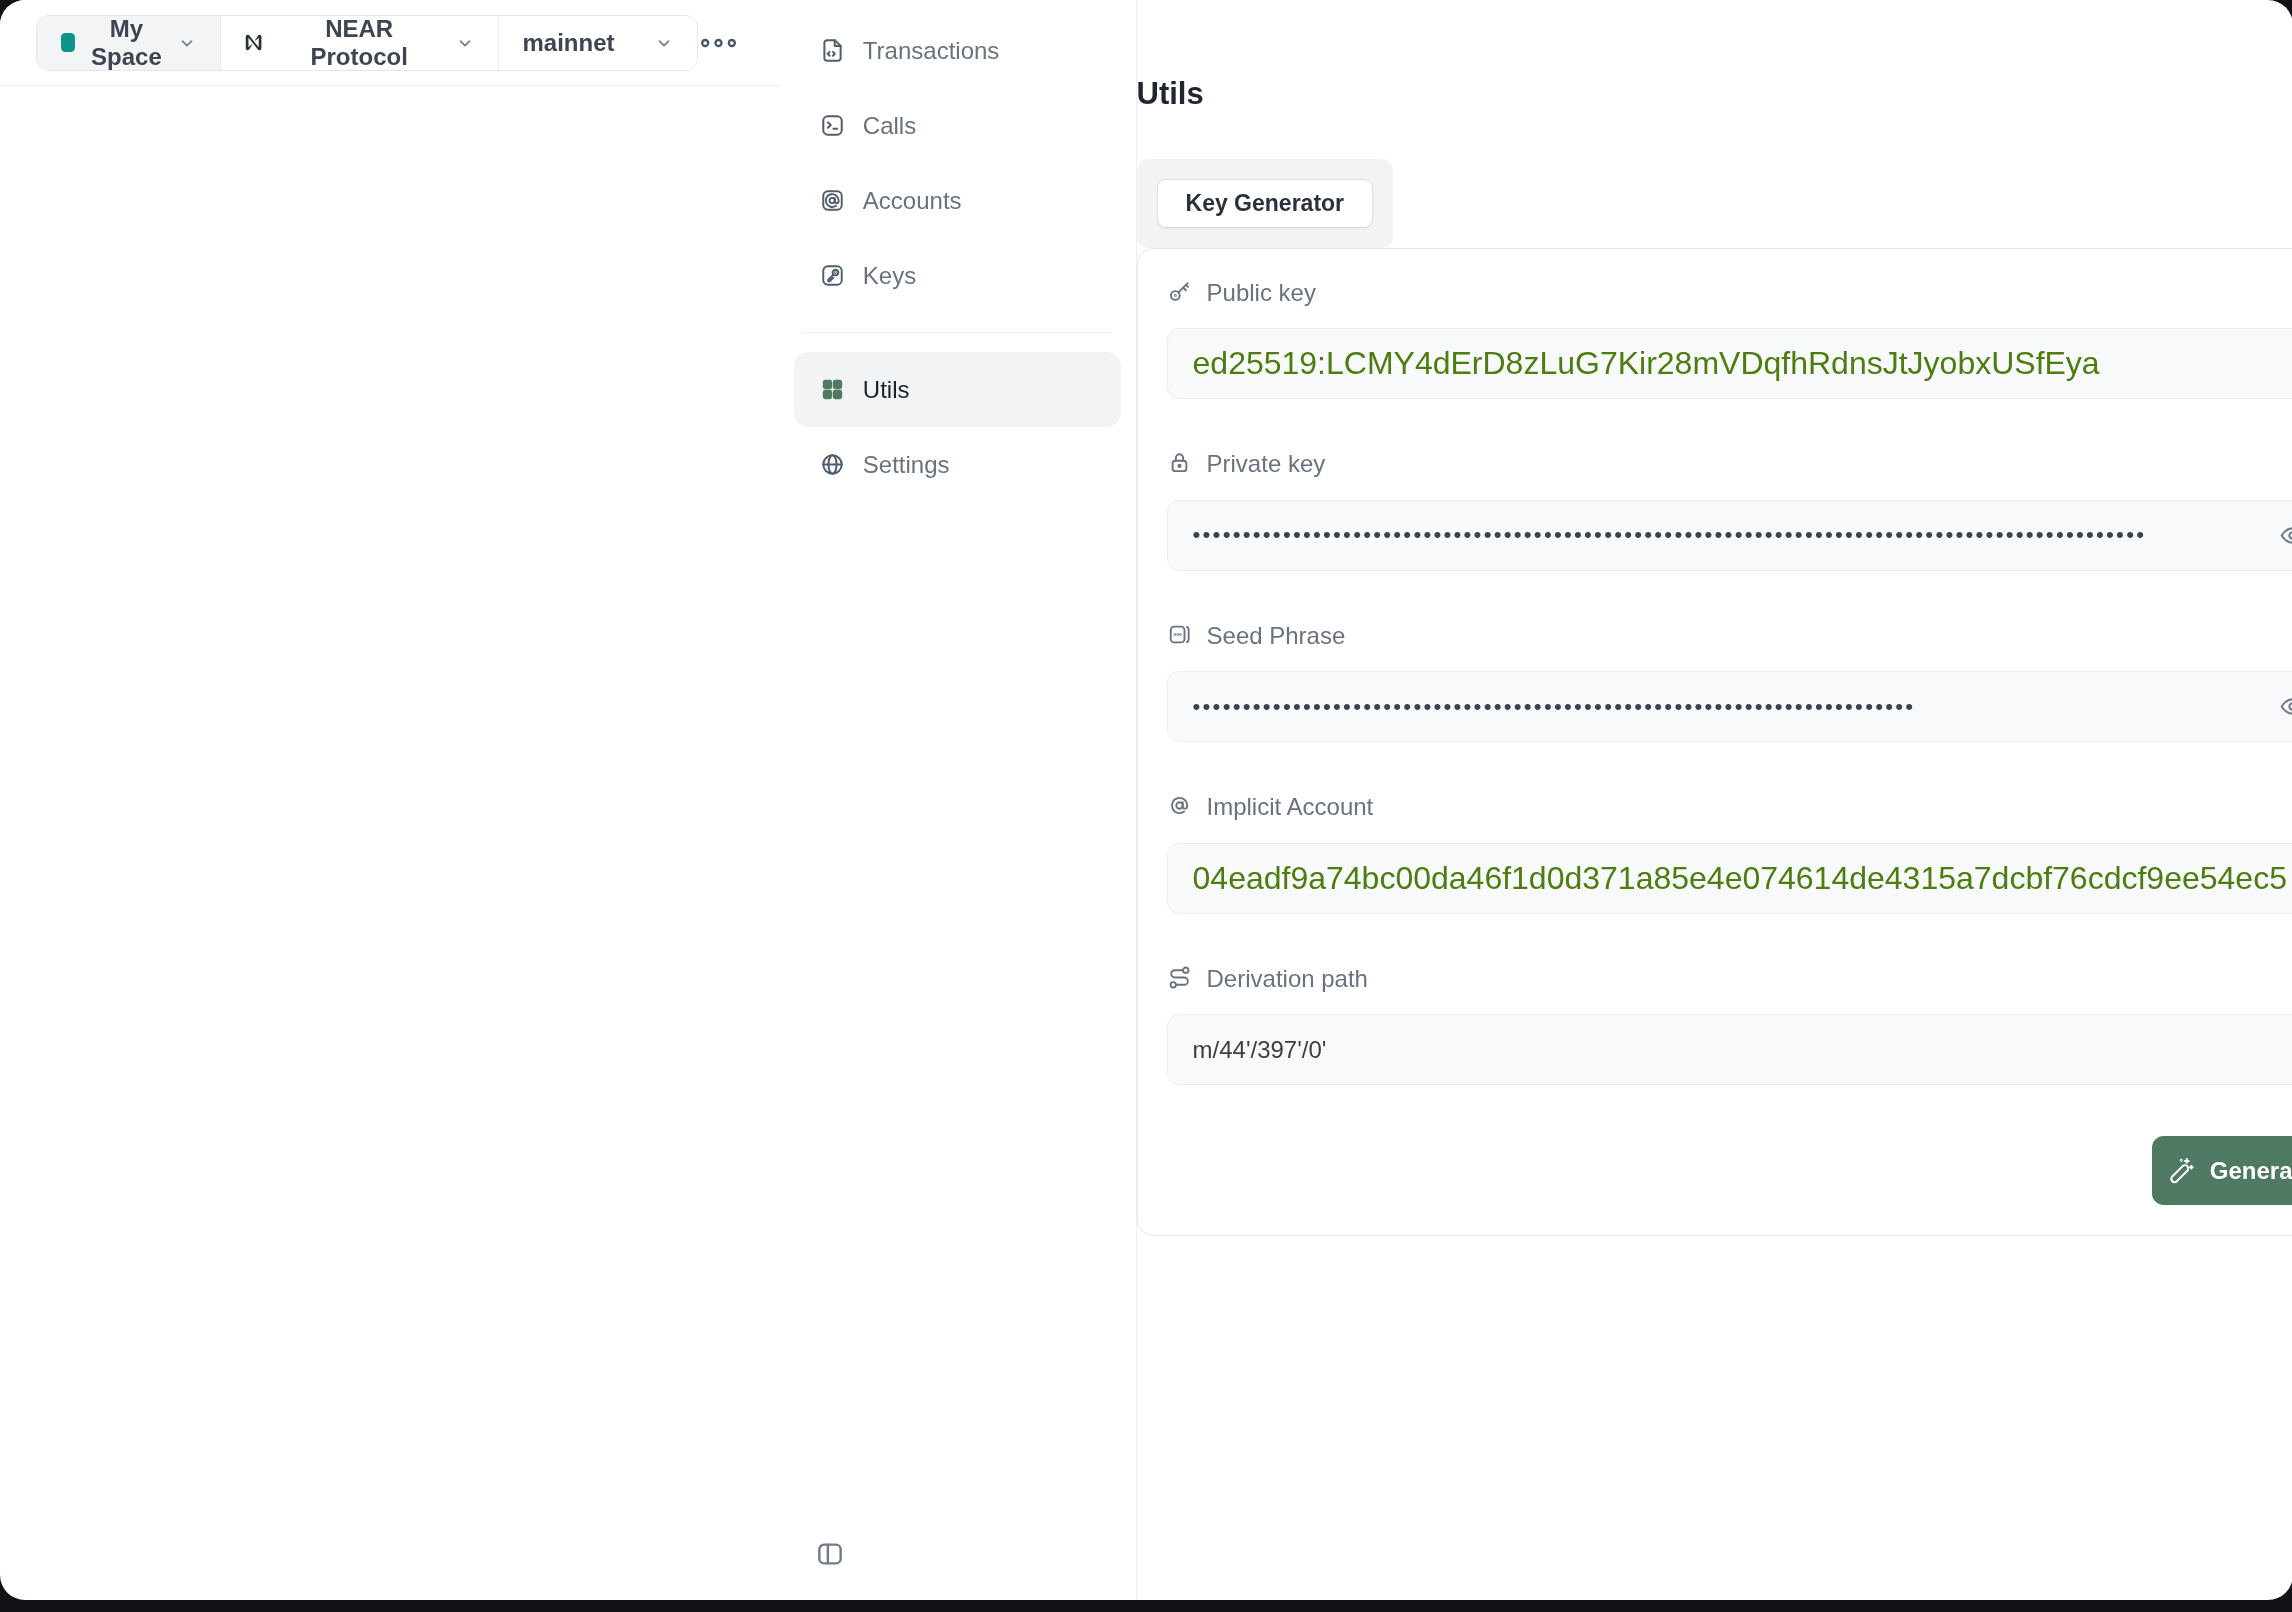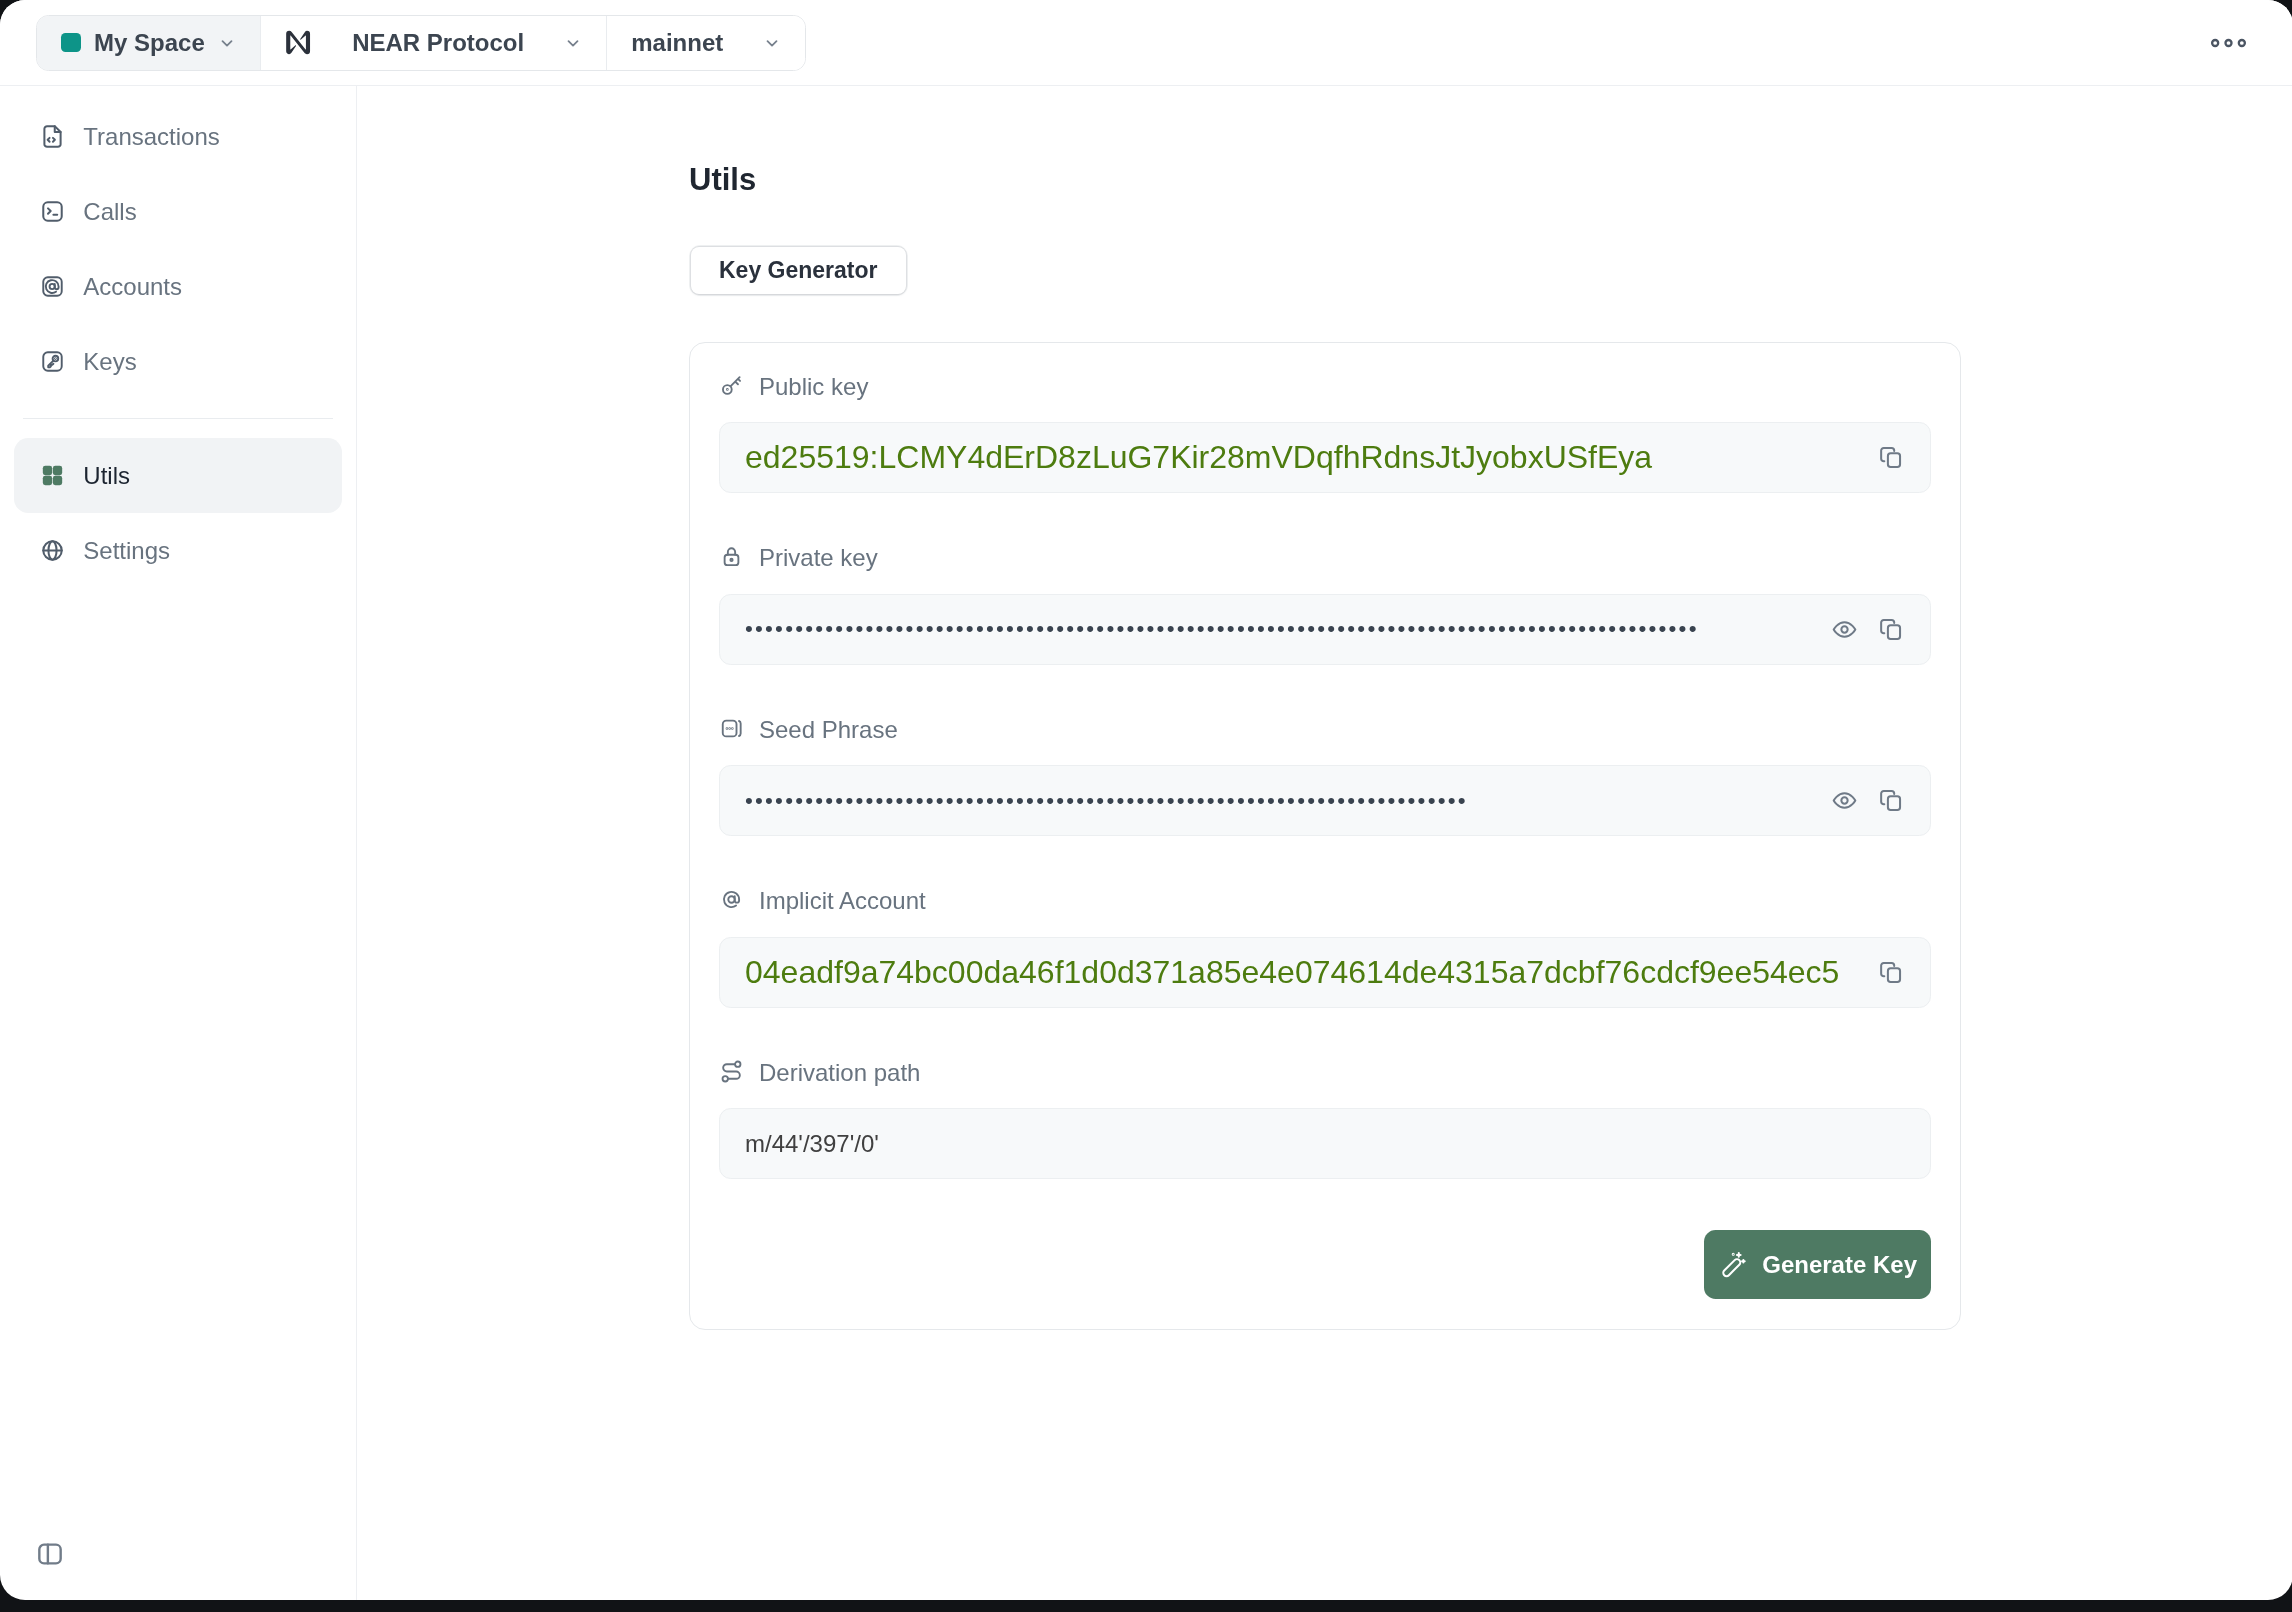--- a/index.html
+++ b/index.html
@@ -9,21 +9,21 @@
     font-family: "Liberation Sans", "DejaVu Sans", sans-serif;
     position: relative;
     overflow: hidden;
   }
   .window {
     position: absolute; top: 0; left: 0;
     width: 2293px; height: 1600px;
     background: #ffffff;
     border-radius: 25px;
     overflow: hidden;
-    display: flex; flex-direction: column;
+    display: flex; flex-direction: row;
   }
   
   .topbar {
     flex: 0 0 86px; height: 86px;
     border-bottom: 0.9px solid #edeff2;
     display: flex; align-items: center; justify-content: space-between;
     padding: 0 41px 0 36px;
     background: #fff;
   }
   .switcher {
@@ -69,21 +69,21 @@
     position: absolute; left: 34px; bottom: 30px;
     width: 32px; height: 32px; color: #717c89;
     background: none; border: none; cursor: pointer; padding: 0;
   }
   
   .main { flex: 1; overflow: auto; }
   .content { width: 1272px; margin: 76px auto 0; padding-bottom: 72px; }
   .page-title { font-size: 31px; font-weight: 700; color: #1f2630; margin-bottom: 47px; }
   .tabs {
     display: inline-flex; background: #f1f3f4;
-    border-radius: 11.6px; padding: 2px; margin-bottom: 46px;
+    border-radius: 11.6px; padding: 21px; 
   }
   .tab {
     padding: 9.9px 28px; font-size: 23px; font-weight: 600; color: #2a313c;
     border-radius: 8px; border: none; background: transparent;
     cursor: pointer; font-family: inherit;
   }
   .tab.active {
     background: #fff;
     box-shadow: 0 0.9px 2.7px rgba(16,24,40,.10), 0 0 0 0.9px rgba(16,24,40,.05);
   }

